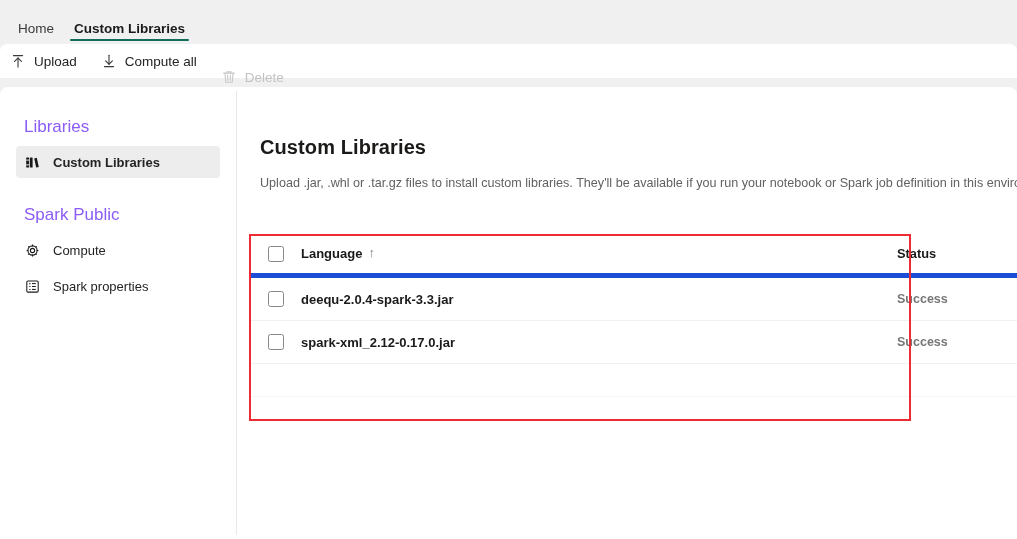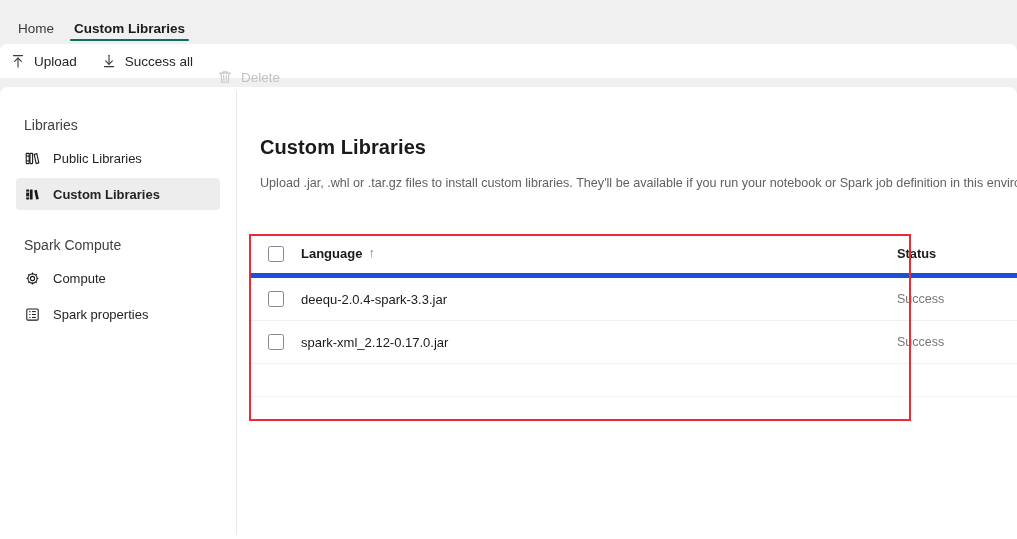--- a/index.html
+++ b/index.html
@@ -94,22 +94,22 @@
     width: 236px; height: 452px;
     padding-top: 30px;
   }
   .nav-divider {
     position: absolute;
     left: 236px; top: 4px;
     width: 1px; height: 444px;
     background: #e8e8e8;
   }
   .nav-section {
-    font-size: 14px;
-    color: #404040;
+    font-size: 17px;
+    color: #8b5cf6;
     padding: 0 0 0 24px;
     margin-bottom: 9px;
   }
   .nav-section.second { margin-top: 27px; }
   .nav-item {
     display: flex;
     align-items: center;
     gap: 12px;
     height: 32px;
     margin: 0 16px 4px 16px;
@@ -155,21 +155,21 @@
     width: 768px;
   }
   .trow {
     display: flex;
     align-items: center;
     height: 43px;
     padding: 0 0 0 19px;
     border-bottom: 1px solid #f0f0f0;
   }
   .trow.head { height: 44px; font-weight: 700; border-bottom: 5px solid #1d4ed8; }
-  .trow.body { font-size: 12.8px; color: #242424; }
+  .trow.body { font-size: 12.8px; color: #242424; font-weight: bold; }
   .cb {
     width: 16px; height: 16px;
     flex: 0 0 16px;
     border: 1px solid #8a8886;
     border-radius: 2.5px;
     background: #fff;
     cursor: pointer;
   }
   .c-lang {
     flex: 1 1 auto;
@@ -228,21 +228,21 @@
     </button>
 
     <button class="tb-btn">
       <span class="tb-ico">
         <svg viewBox="0 0 16 16" fill="none" stroke="#3b3a39" stroke-width="1.1" stroke-linecap="round">
           <line x1="3.4" y1="13.6" x2="12.6" y2="13.6"></line>
           <line x1="8" y1="2.2" x2="8" y2="11.2"></line>
           <polyline points="4.6,7.9 8,11.2 11.4,7.9" fill="none"></polyline>
         </svg>
       </span>
-      <span>Success all</span>
+      <span>Compute all</span>
     </button>
 
     <button class="tb-btn disabled">
       <span class="tb-ico">
         <svg viewBox="0 0 16 16" fill="none" stroke="#c8c8c8" stroke-width="1.1" stroke-linecap="round">
           <line x1="2.6" y1="4.1" x2="13.4" y2="4.1"></line>
           <path d="M6 4.1V2.9h4v1.2"></path>
           <path d="M4 4.1l.75 9.1h6.5L12 4.1"></path>
           <line x1="6.6" y1="6.4" x2="6.8" y2="11.2"></line>
           <line x1="9.4" y1="6.4" x2="9.2" y2="11.2"></line>
@@ -253,47 +253,35 @@
   </div>
 
   <div class="panel">
 
     <div class="nav-divider"></div>
 
     <nav class="nav">
 
       <div class="nav-section">Libraries</div>
 
-      <div class="nav-item">
-        <span class="nav-ico">
-          <svg viewBox="0 0 17 17" fill="none" stroke="#1b1a19" stroke-width="1.1">
-            <rect x="2.2" y="3.4" width="3" height="10.2" rx="0.5"></rect>
-            <rect x="6" y="3.4" width="2.6" height="10.2" rx="0.5"></rect>
-            <path d="M10.2 4.4l2.6-.7 2 9.2-2.6.7z"></path>
-            <line x1="2.2" y1="6.1" x2="5.2" y2="6.1"></line>
-            <line x1="2.2" y1="10.9" x2="5.2" y2="10.9"></line>
-          </svg>
-        </span>
-        <span>Public Libraries</span>
-      </div>
 
       <div class="nav-item selected">
         <span class="nav-ico">
           <svg viewBox="0 0 17 17">
             <rect x="2.2" y="3.4" width="3" height="10.2" rx="0.5" fill="#1b1a19"></rect>
             <rect x="6" y="3.4" width="2.6" height="10.2" rx="0.5" fill="#1b1a19"></rect>
             <path d="M10.2 4.4l2.6-.7 2 9.2-2.6.7z" fill="#1b1a19"></path>
             <line x1="2.2" y1="6.1" x2="5.2" y2="6.1" stroke="#ffffff" stroke-width="0.9"></line>
             <line x1="2.2" y1="10.9" x2="5.2" y2="10.9" stroke="#ffffff" stroke-width="0.9"></line>
           </svg>
         </span>
         <span>Custom Libraries</span>
       </div>
 
-      <div class="nav-section second">Spark Compute</div>
+      <div class="nav-section second">Spark Public</div>
 
       <div class="nav-item">
         <span class="nav-ico">
           <svg viewBox="0 0 17 17" fill="none" stroke="#1b1a19" stroke-width="1.1">
             <circle cx="8.5" cy="8.5" r="2.1"></circle>
             <path d="M8.5 2.6v1.6M8.5 12.8v1.6M2.6 8.5h1.6M12.8 8.5h1.6M4.3 4.3l1.15 1.15M11.55 11.55l1.15 1.15M12.7 4.3l-1.15 1.15M5.45 11.55L4.3 12.7"></path>
             <circle cx="8.5" cy="8.5" r="4.6"></circle>
           </svg>
         </span>
         <span>Compute</span>

